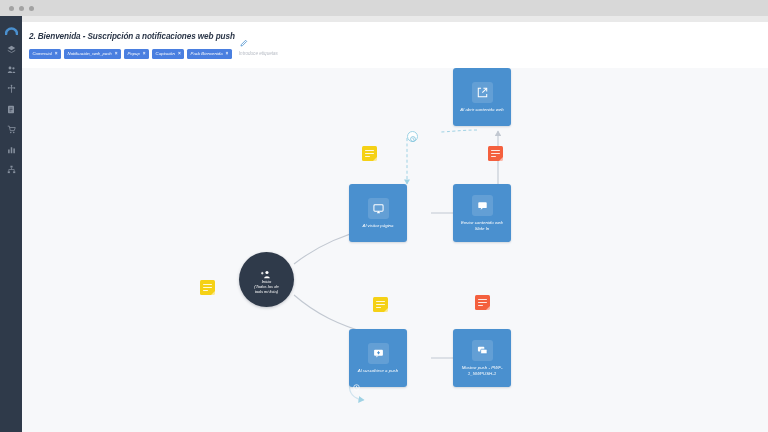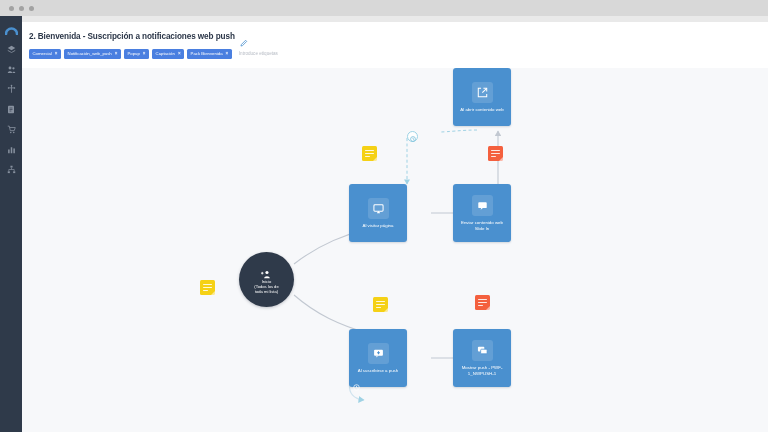--- a/index.html
+++ b/index.html
@@ -2,21 +2,21 @@
 <html><head>
 <meta charset="utf-8">
 <style>
   * { box-sizing: border-box; margin: 0; padding: 0; }
   html, body {
     width: 768px; height: 432px;
     font-family: "Liberation Sans", sans-serif;
     overflow: hidden;
     background: #ffffff;
   }
-  #app { position: relative; width: 768px; height: 372px; }
+  #app { position: relative; width: 768px; height: 372px; font-style: italic; }
 
   
   .chrome {
     position: absolute; left: 0; top: 0; width: 768px; height: 16px;
     background: #d8d8d8;
     display: flex; align-items: center; gap: 5px; padding-left: 9px;
   }
   .chrome .dot { width: 5px; height: 5px; border-radius: 50%; background: #a2a2a2; }
   .chrome-fill {
     position: absolute; left: 0; top: 16px; width: 768px; height: 6px;

